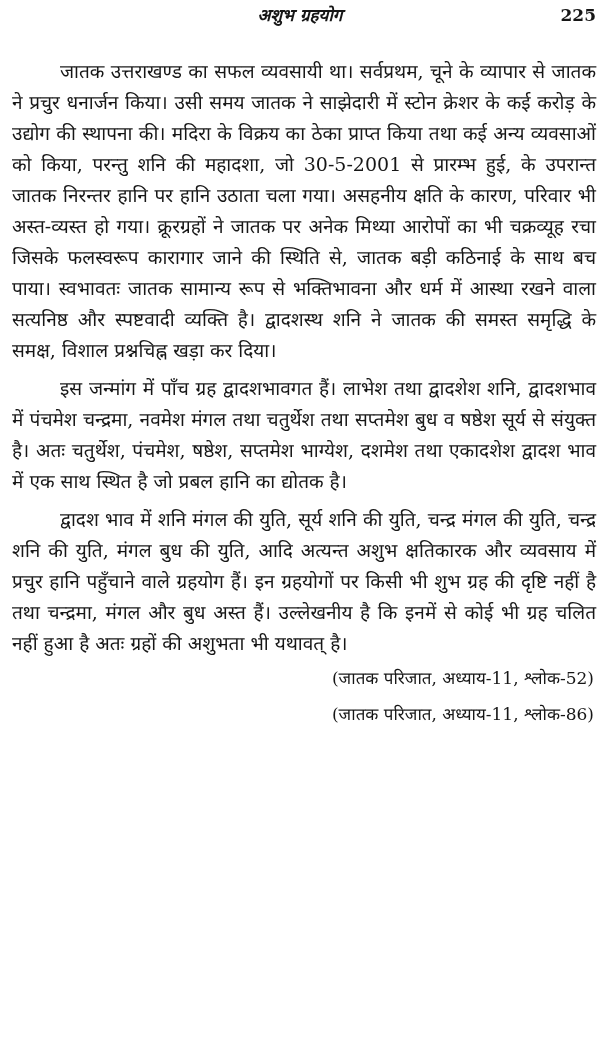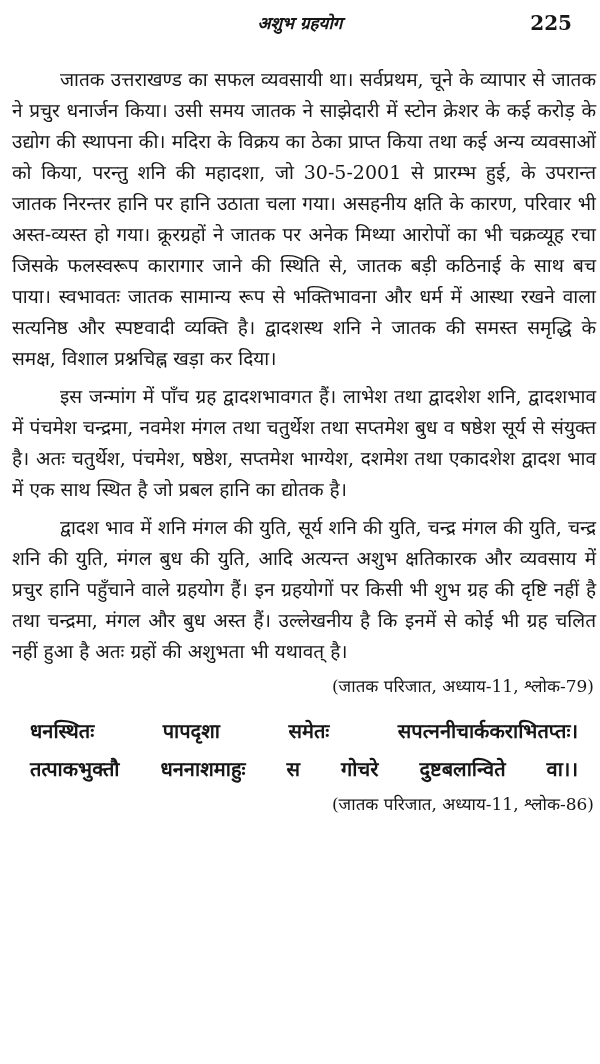--- a/index.html
+++ b/index.html
@@ -8,41 +8,41 @@
     height: 1064px;
     background: #ffffff;
     color: #161616;
     font-family: "DejaVu Serif", serif;
     overflow: hidden;
   }
   .page {
     box-sizing: border-box;
     width: 600px;
     height: 1064px;
-    padding: 10px 4px 0 4px;
+    padding: 2px 4px 0 4px;
     background: #ffffff;
   }
   .page-header {
     position: relative;
     height: 26px;
     margin-bottom: 28px;
   }
   .running-title {
     display: block;
     text-align: center;
     font-style: italic;
     font-weight: 600;
     font-size: 17px;
     line-height: 26px;
   }
   .page-number {
     position: absolute;
-    right: 24px;
+    right: 0;
     top: 0;
-    font-size: 20px;
+    font-size: 17px;
     font-weight: 600;
     font-style: normal;
     line-height: 26px;
   }
   .body-para {
     margin: 0 0 7px 8px;
     font-size: 19px;
     line-height: 31px;
     text-align: justify;
     text-indent: 48px;
@@ -87,24 +87,20 @@
     <span class="page-number">225</span>
   </div>
 
   <p class="body-para">जातक उत्तराखण्ड का सफल व्यवसायी था। सर्वप्रथम, चूने के व्यापार से जातक ने प्रचुर धनार्जन किया। उसी समय जातक ने साझेदारी में स्टोन क्रेशर के कई करोड़ के उद्योग की स्थापना की। मदिरा के विक्रय का ठेका प्राप्त किया तथा कई अन्य व्यवसाओं को किया, परन्तु शनि की महादशा, जो 30-5-2001 से प्रारम्भ हुई, के उपरान्त जातक निरन्तर हानि पर हानि उठाता चला गया। असहनीय क्षति के कारण, परिवार भी अस्त-व्यस्त हो गया। क्रूरग्रहों ने जातक पर अनेक मिथ्या आरोपों का भी चक्रव्यूह रचा जिसके फलस्वरूप कारागार जाने की स्थिति से, जातक बड़ी कठिनाई के साथ बच पाया। स्वभावतः जातक सामान्य रूप से भक्तिभावना और धर्म में आस्था रखने वाला सत्यनिष्ठ और स्पष्टवादी व्यक्ति है। द्वादशस्थ शनि ने जातक की समस्त समृद्धि के समक्ष, विशाल प्रश्नचिह्न खड़ा कर दिया।</p>
 
   <p class="body-para">इस जन्मांग में पाँच ग्रह द्वादशभावगत हैं। लाभेश तथा द्वादशेश शनि, द्वादशभाव में पंचमेश चन्द्रमा, नवमेश मंगल तथा चतुर्थेश तथा सप्तमेश बुध व षष्ठेश सूर्य से संयुक्त है। अतः चतुर्थेश, पंचमेश, षष्ठेश, सप्तमेश भाग्येश, दशमेश तथा एकादशेश द्वादश भाव में एक साथ स्थित है जो प्रबल हानि का द्योतक है।</p>
 
   <p class="body-para">द्वादश भाव में शनि मंगल की युति, सूर्य शनि की युति, चन्द्र मंगल की युति, चन्द्र शनि की युति, मंगल बुध की युति, आदि अत्यन्त अशुभ क्षतिकारक और व्यवसाय में प्रचुर हानि पहुँचाने वाले ग्रहयोग हैं। इन ग्रहयोगों पर किसी भी शुभ ग्रह की दृष्टि नहीं है तथा चन्द्रमा, मंगल और बुध अस्त हैं। उल्लेखनीय है कि इनमें से कोई भी ग्रह चलित नहीं हुआ है अतः ग्रहों की अशुभता भी यथावत् है।</p>
 
 
-  <div class="citation">(जातक परिजात, अध्याय-11, श्लोक-79)</div>
+  <div class="citation">(जातक परिजात, अध्याय-11, श्लोक-52)</div>
 
 
 
-  <div class="verse-block wide">
-    <div class="verse-line">धनस्थितः पापदृशा समेतः सपत्ननीचार्ककराभितप्तः।</div>
-    <div class="verse-line">तत्पाकभुक्तौ धननाशमाहुः स गोचरे दुष्टबलान्विते वा।।</div>
-  </div>
 
   <div class="citation">(जातक परिजात, अध्याय-11, श्लोक-86)</div>
 
 </div>
 
 </body></html>

